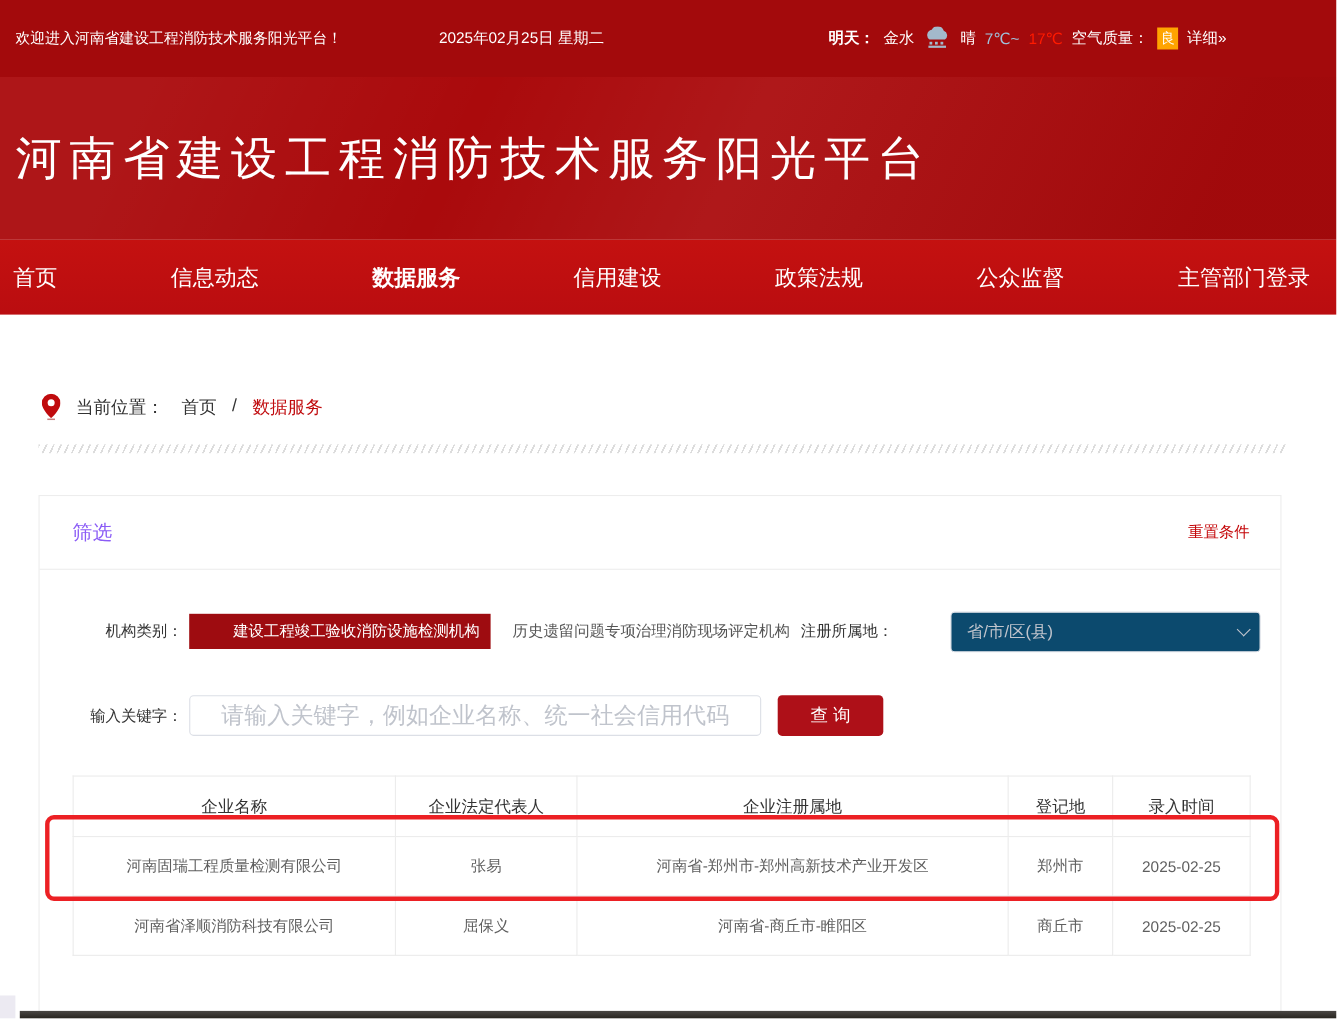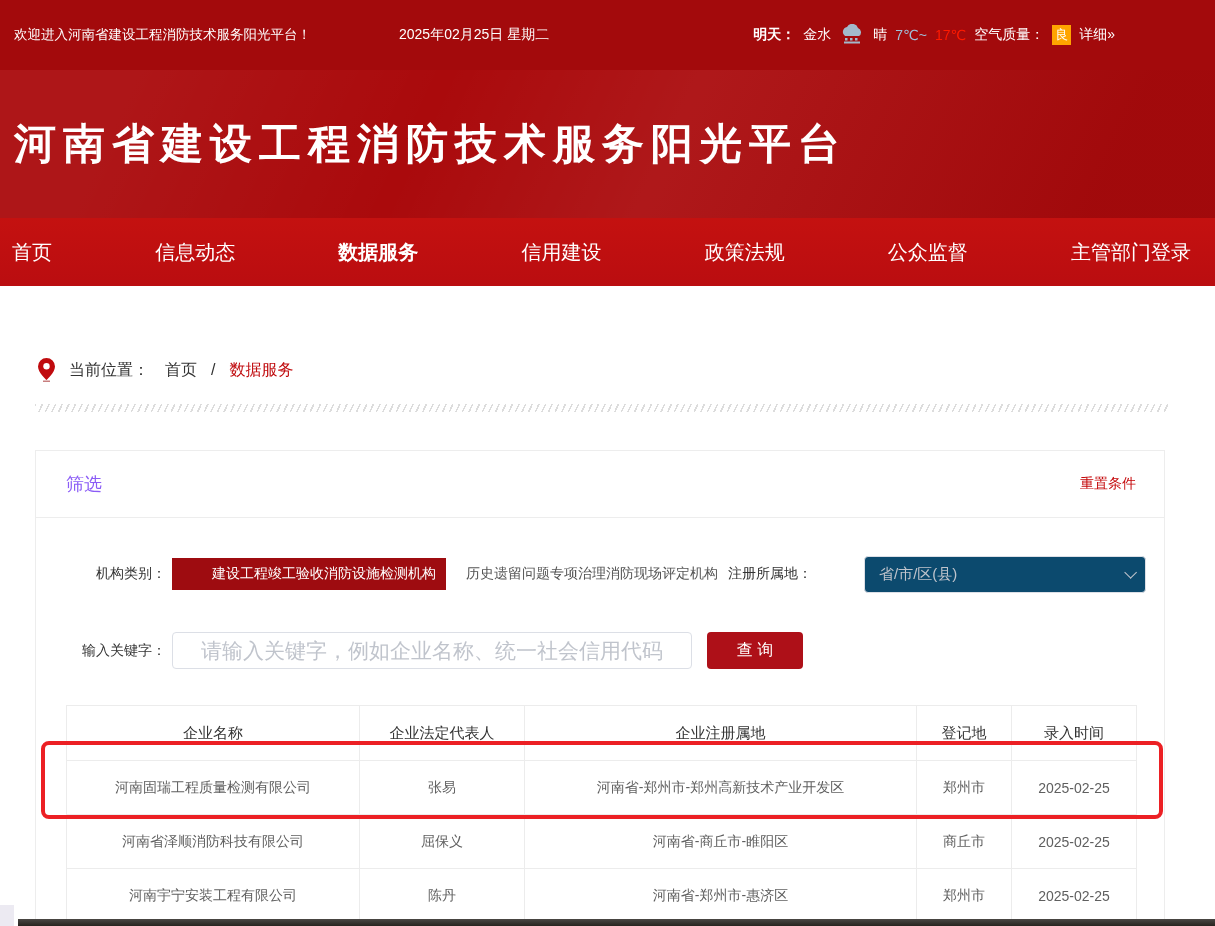--- a/index.html
+++ b/index.html
@@ -33,21 +33,21 @@
     height: 148px;
     background:
       linear-gradient(115deg, rgba(255,255,255,0.05) 10%, rgba(255,255,255,0) 35%, rgba(255,255,255,0.06) 55%, rgba(0,0,0,0.05) 90%),
       #aa0a0c;
     display: flex;
     align-items: center;
   }
   .hero h1 {
     color: #fff;
     font-size: 42px;
-    font-weight: bold;
+    font-weight: normal;
     letter-spacing: 7px;
     padding-left: 14px;
     white-space: nowrap;
   }
   
   .mainnav {
     height: 68px;
     background: linear-gradient(180deg, #c41110 0%, #ba0d10 100%);
     display: flex;
     align-items: center;
@@ -330,27 +330,20 @@
               <td>郑州市</td>
               <td>2025-02-25</td>
             </tr>
             <tr>
               <td>河南省泽顺消防科技有限公司</td>
               <td>屈保义</td>
               <td>河南省-商丘市-睢阳区</td>
               <td>商丘市</td>
               <td>2025-02-25</td>
             </tr>
-            <tr>
-              <td>河南宇宁安装工程有限公司</td>
-              <td>陈丹</td>
-              <td>河南省-郑州市-惠济区</td>
-              <td>郑州市</td>
-              <td>2025-02-25</td>
-            </tr>
           </tbody>
       </table>
     </div>
   </div>
 </div>
 
 <div class="annotation"></div>
 <div class="corner-chip"></div>
 <div class="bottombar"></div>
 

